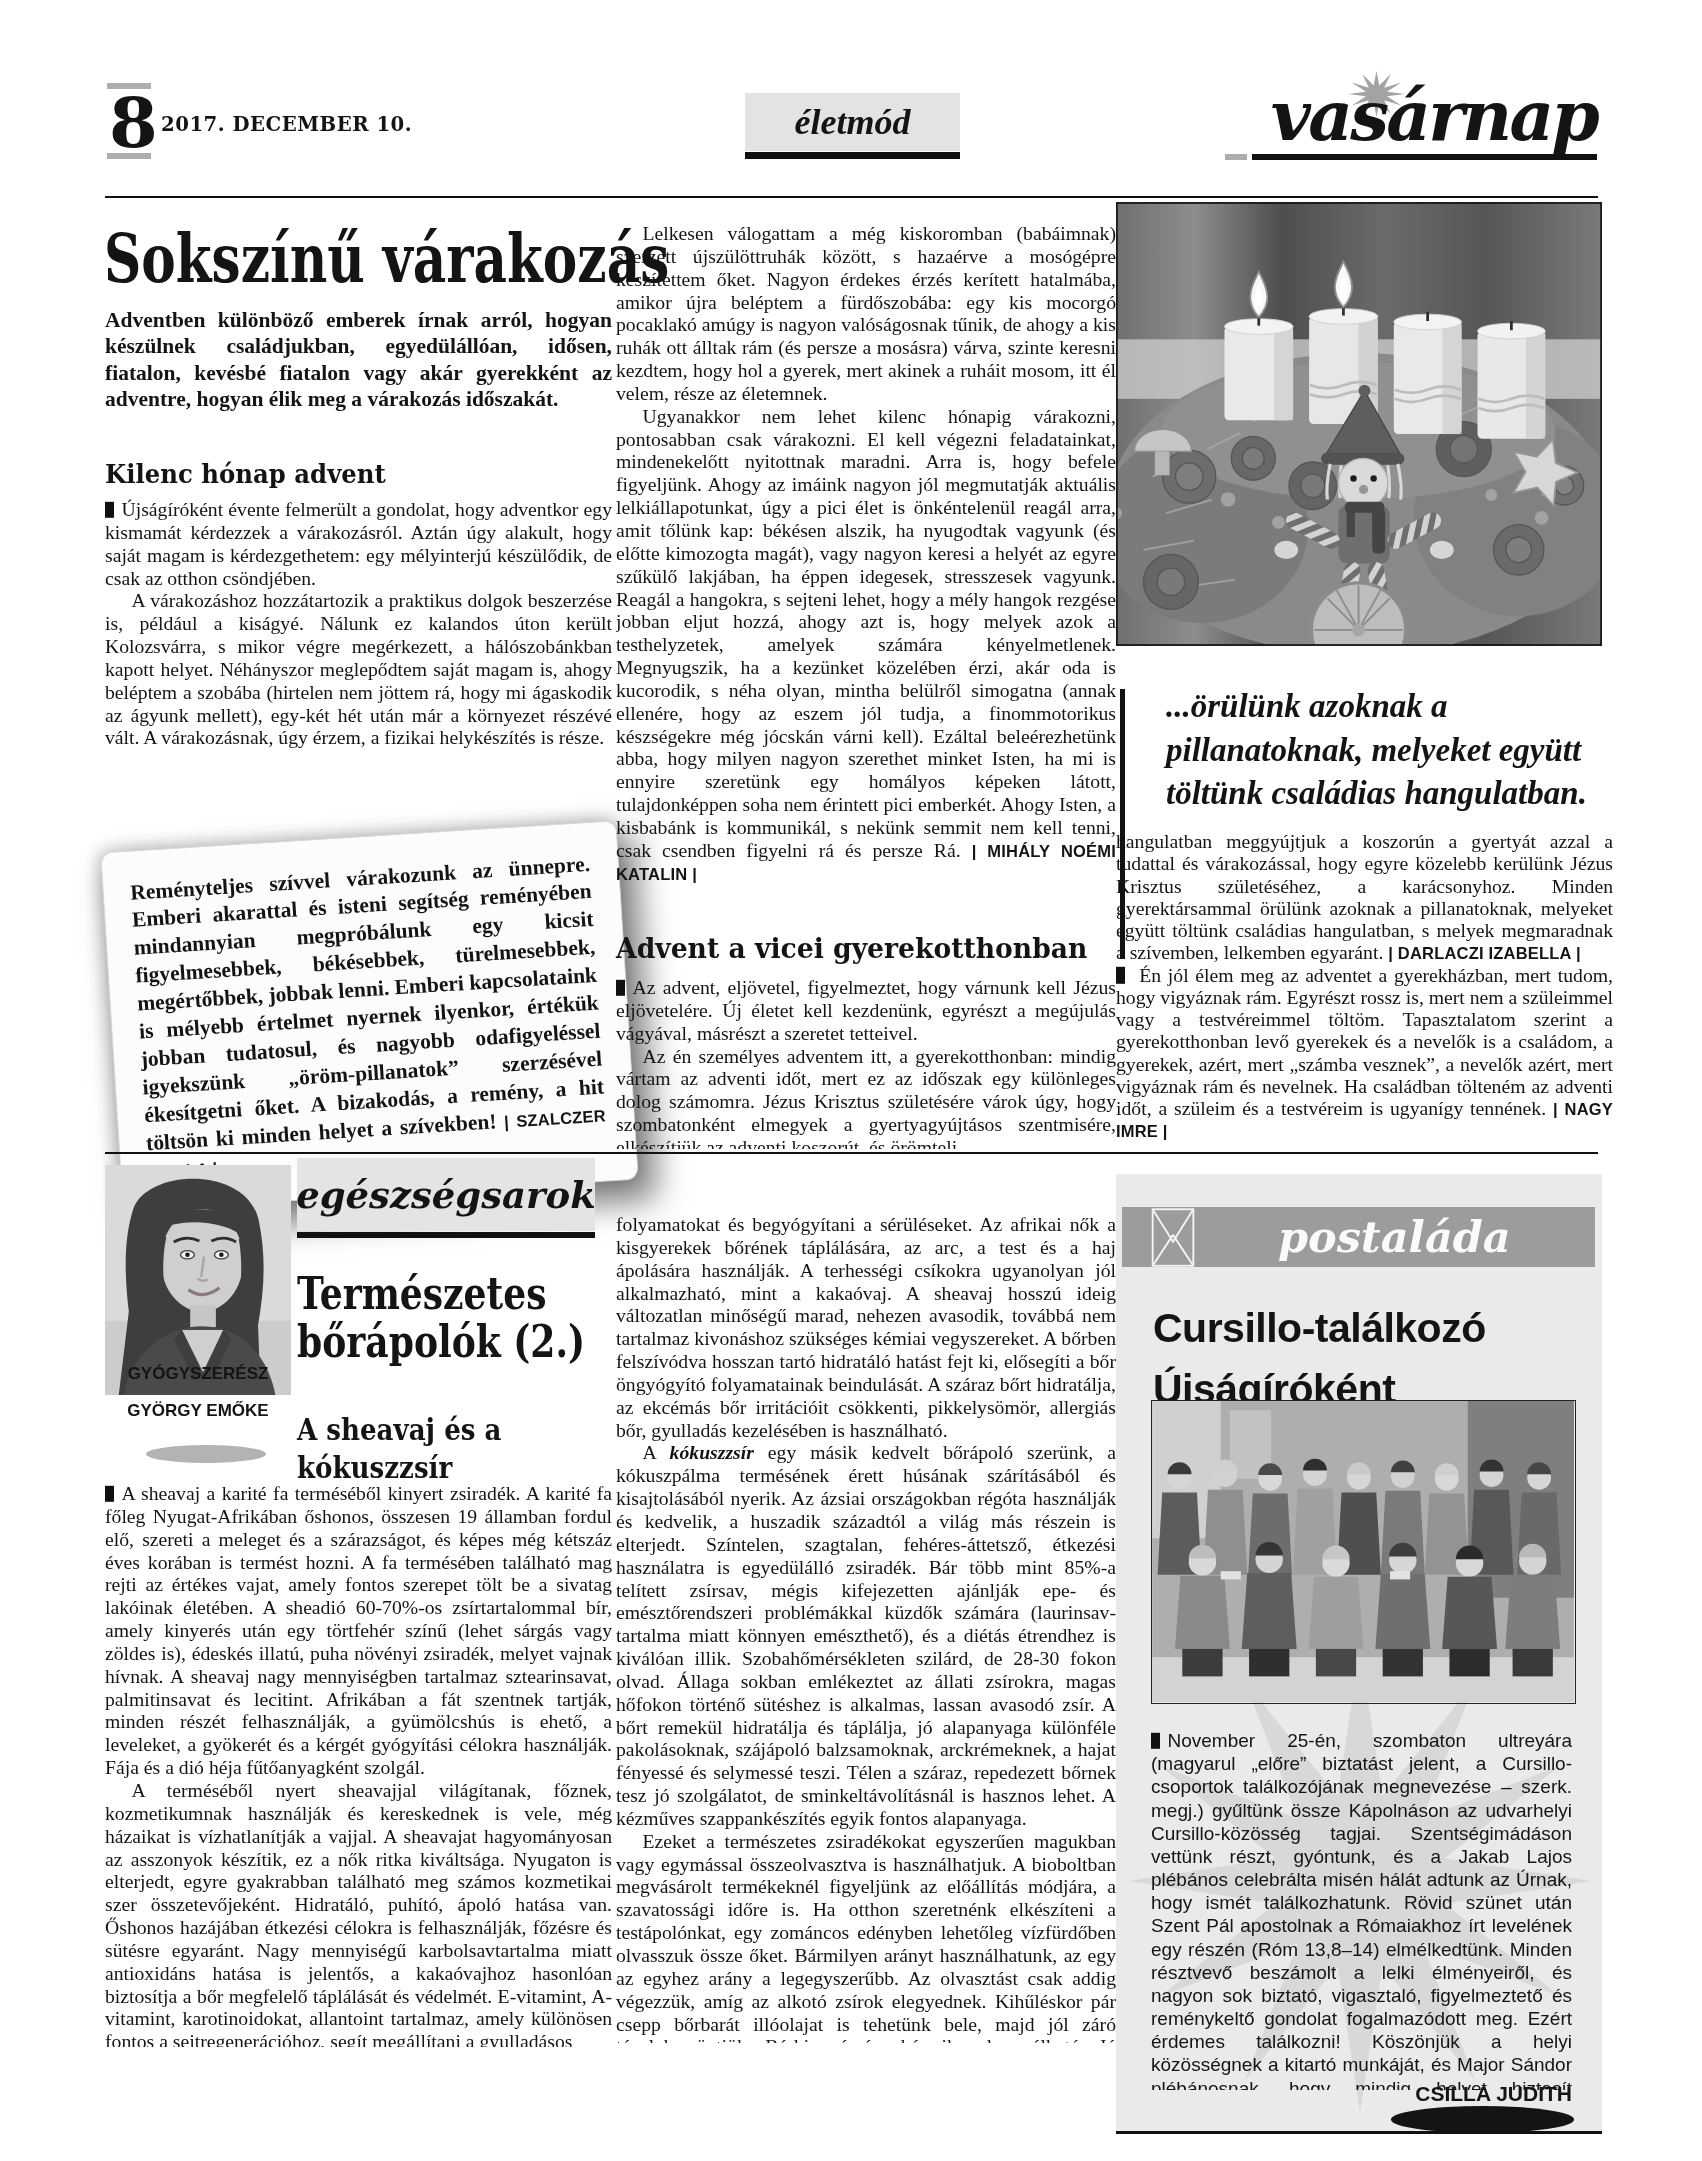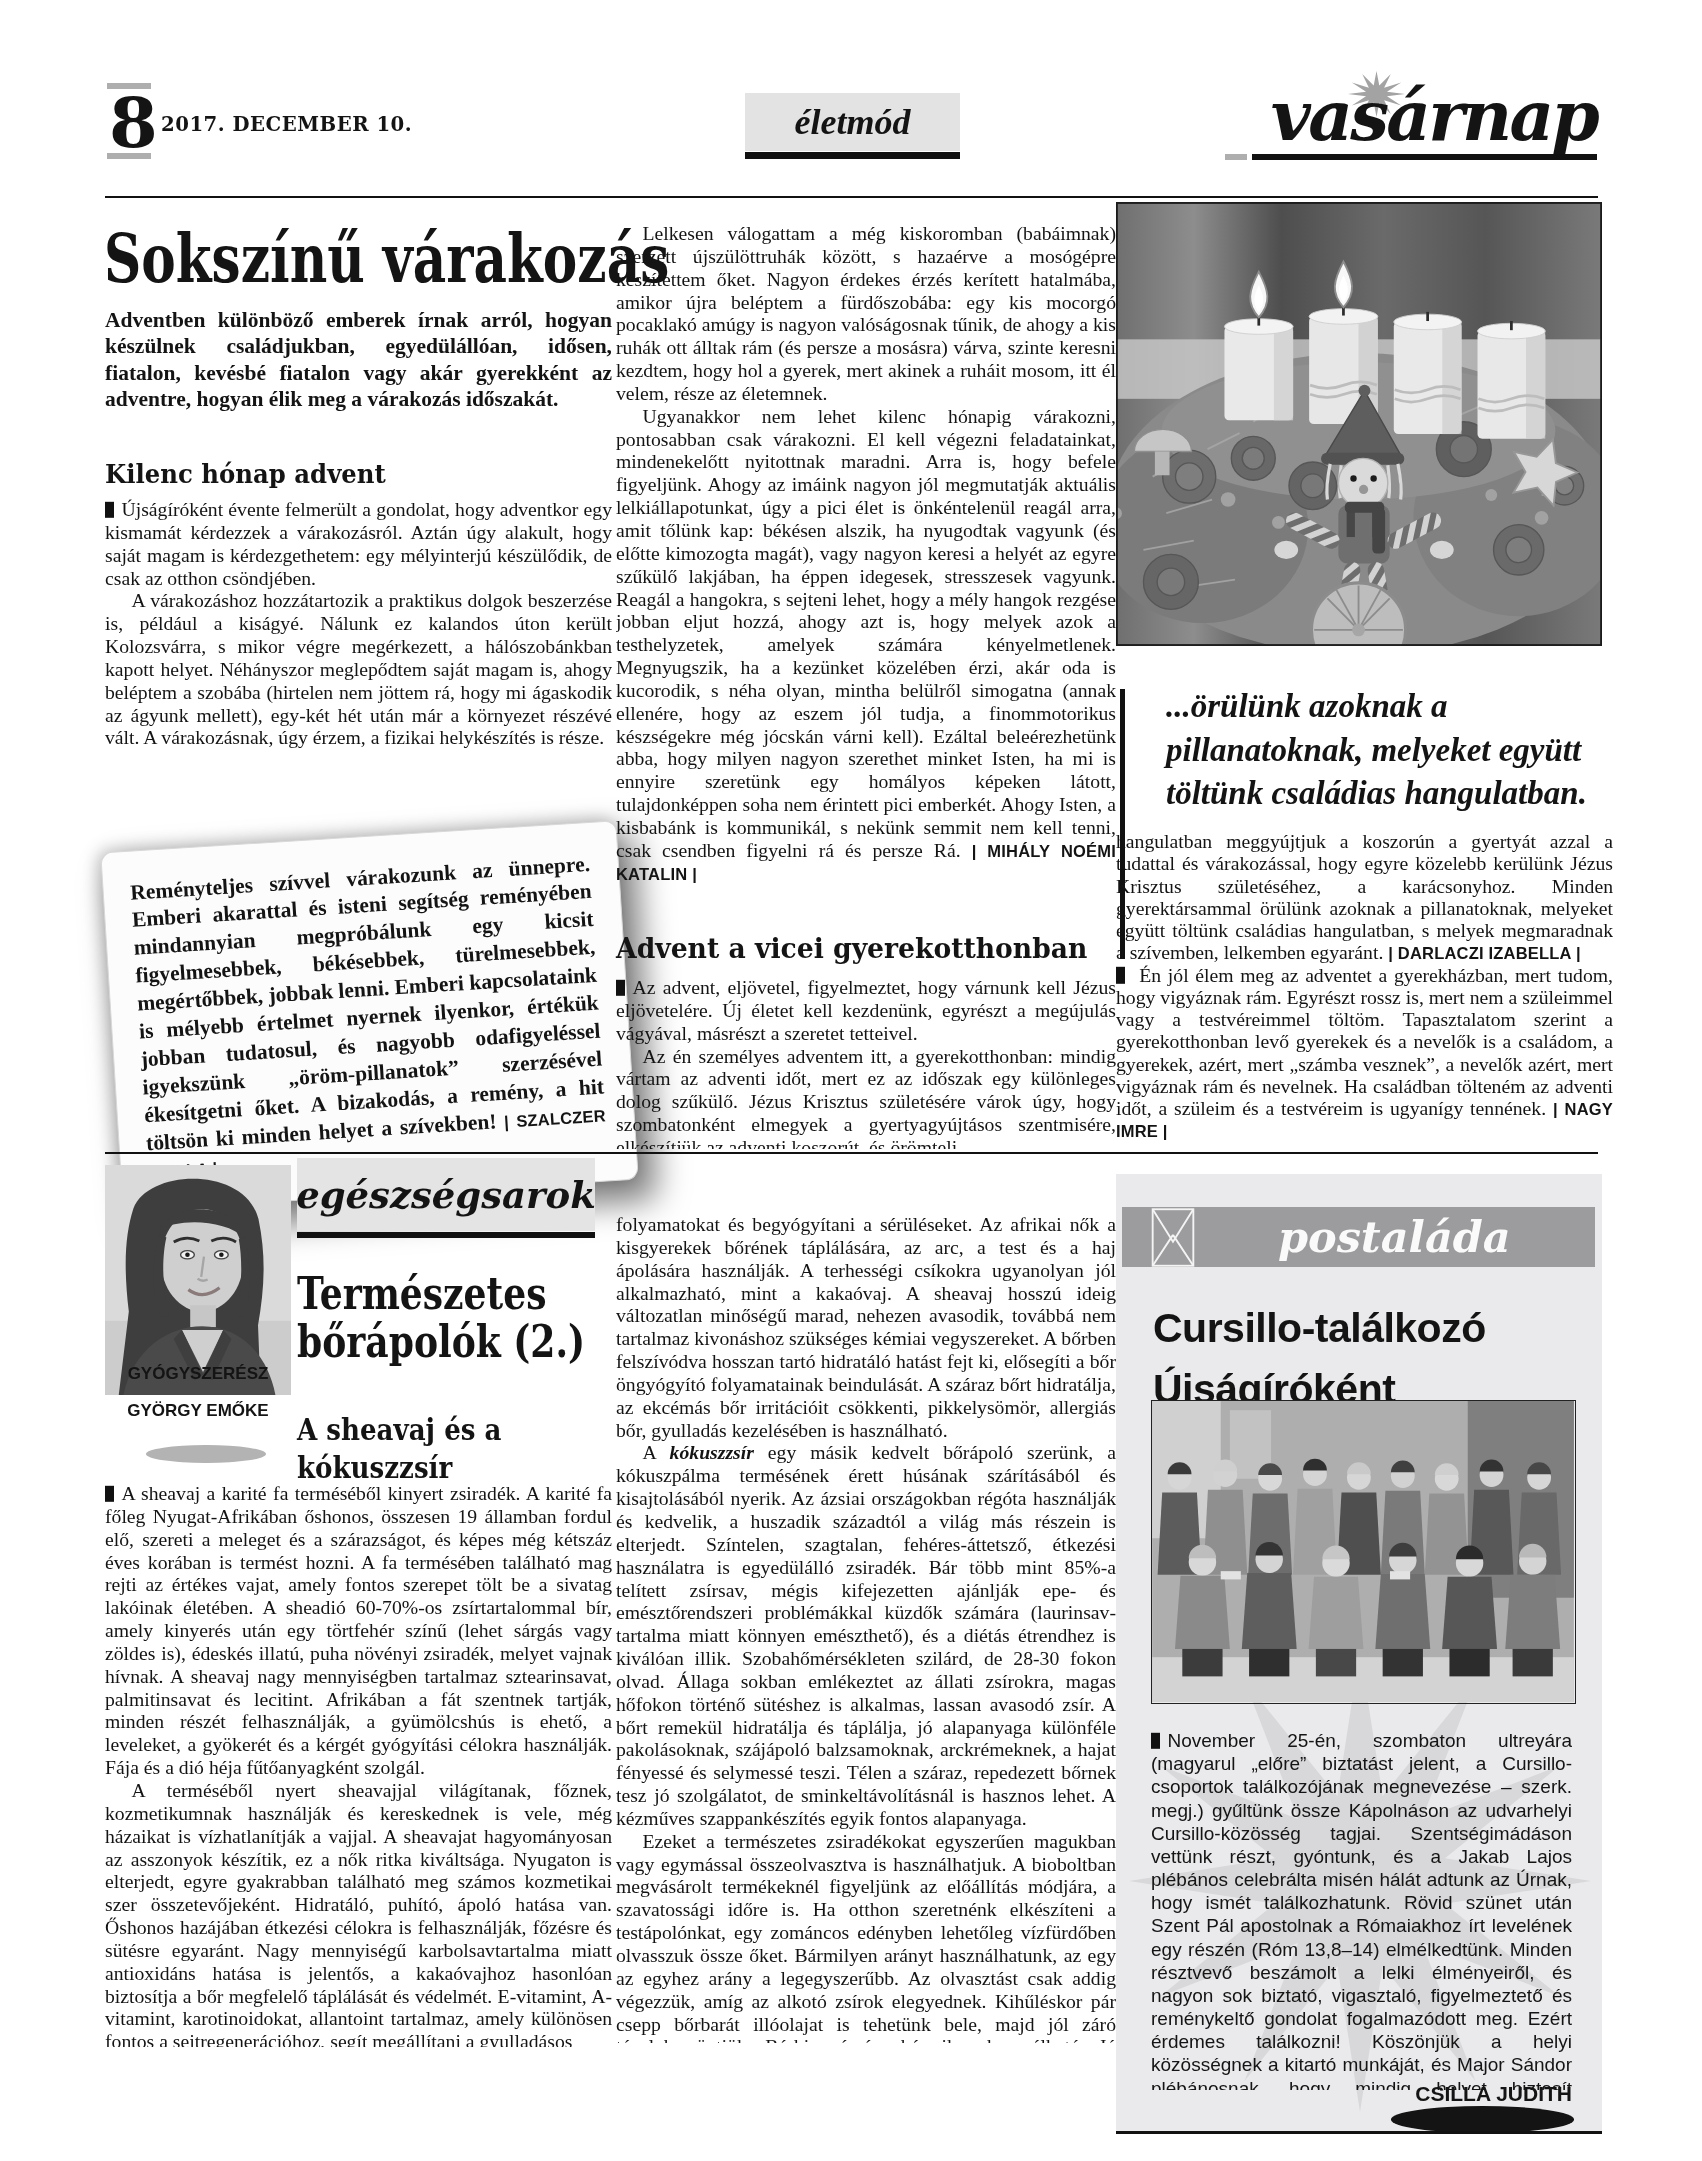--- a/index.html
+++ b/index.html
@@ -72,21 +72,21 @@
   <p class="ind">
     <span>Ugyanakkor nem lehet kilenc hónapig várakozni, pontosabban csak várakozni. El kell végezni feladatainkat, mindenekelőtt nyitottnak maradni. Arra is, hogy befele figyeljünk. Ahogy az imáink nagyon jól megmutatják aktuális lelkiállapotunkat, úgy a pici élet is önkéntelenül reagál arra, amit tőlünk kap: békésen alszik, ha nyugodtak vagyunk (és előtte kimozogta magát), vagy nagyon keresi a helyét az egyre szűkülő lakjában, ha éppen idegesek, stresszesek vagyunk. Reagál a hangokra, s sejteni lehet, hogy a mély hangok rezgése jobban eljut hozzá, ahogy azt is, hogy melyek azok a testhelyzetek, amelyek számára kényelmetlenek. Megnyugszik, ha a kezünket közelében érzi, akár oda is kucorodik, s néha olyan, mintha belülről simogatna (annak ellenére, hogy az eszem jól tudja, a finommotorikus készségekre még jócskán várni kell). Ezáltal beleérezhetünk abba, hogy milyen nagyon szerethet minket Isten, ha mi is ennyire szeretünk egy homályos képeken látott, tulajdonképpen soha nem érintett pici emberkét. Ahogy Isten, a kisbabánk is kommunikál, s nekünk semmit nem kell tenni, csak csendben figyelni rá és persze Rá.</span>
     <span class="byl">| MIHÁLY NOÉMI KATALIN |</span>
   </p>
 </div>
 <div class="abs" style="left:616px;top:932px;">
   <span class="serifhead nowrapx" style="font-size:28px;transform:scaleX(0.95);">Advent a vicei gyerekotthonban</span>
 </div>
 <div class="abs bodytext" style="left:616px;top:976px;width:500px;height:173px;overflow:hidden;">
   <p class="mk">Az advent, eljövetel, figyelmeztet, hogy várnunk kell Jézus eljövetelére. Új életet kell kezdenünk, egyrészt a megújulás vágyával, másrészt a szeretet tetteivel.</p>
-  <p class="ind">Az én személyes adventem itt, a gyerekotthonban: mindig vártam az adventi időt, mert ez az időszak egy különleges dolog szűkülő. Jézus Krisztus születésére várok úgy, hogy szombatonként elmegyek a gyertyagyújtásos szentmisére, elkészítjük az adventi koszorút, és örömteli</p>
+  <p class="ind">Az én személyes adventem itt, a gyerekotthonban: mindig vártam az adventi időt, mert ez az időszak egy különleges dolog számomra. Jézus Krisztus születésére várok úgy, hogy szombatonként elmegyek a gyertyagyújtásos szentmisére, elkészítjük az adventi koszorút, és örömteli</p>
 </div>
 
 <div class="abs" style="left:1116px;top:202px;width:486px;height:444px;">
   <svg width="486" height="444" viewBox="0 0 1062 970">
     <defs>
       <linearGradient id="curt" x1="0" y1="0" x2="1" y2="0">
         <stop offset="0" stop-color="#6f6f6f"></stop>
           <stop offset="0.16" stop-color="#8d8d8d"></stop>
         <stop offset="0.34" stop-color="#4e4e4e"></stop>
           <stop offset="0.55" stop-color="#6a6a6a"></stop>

